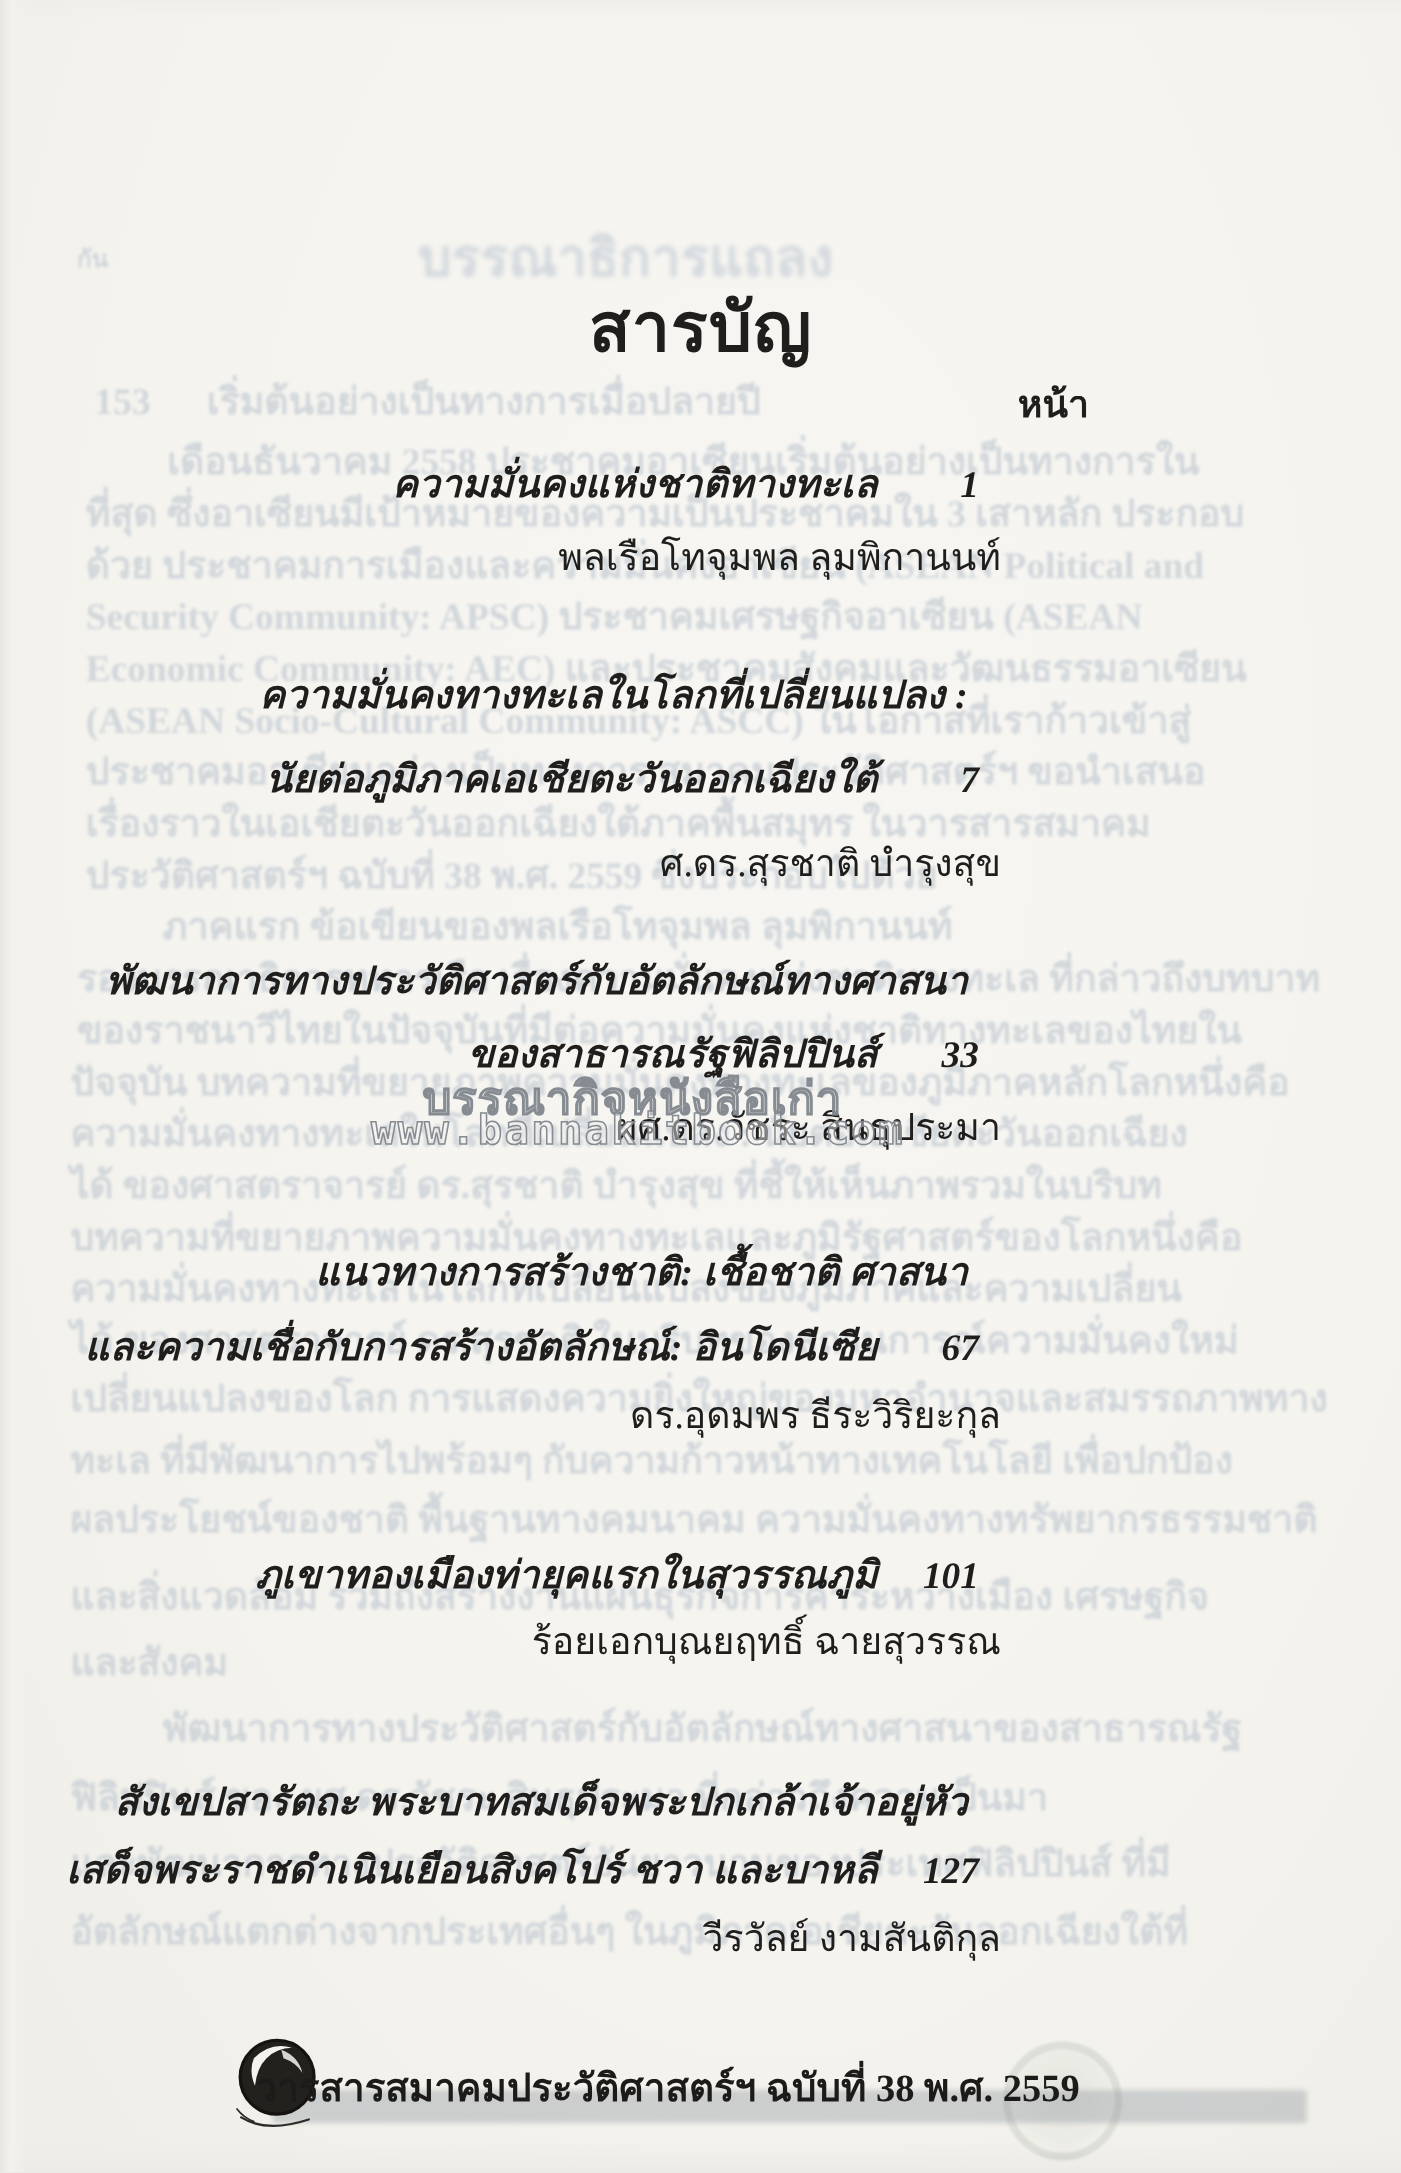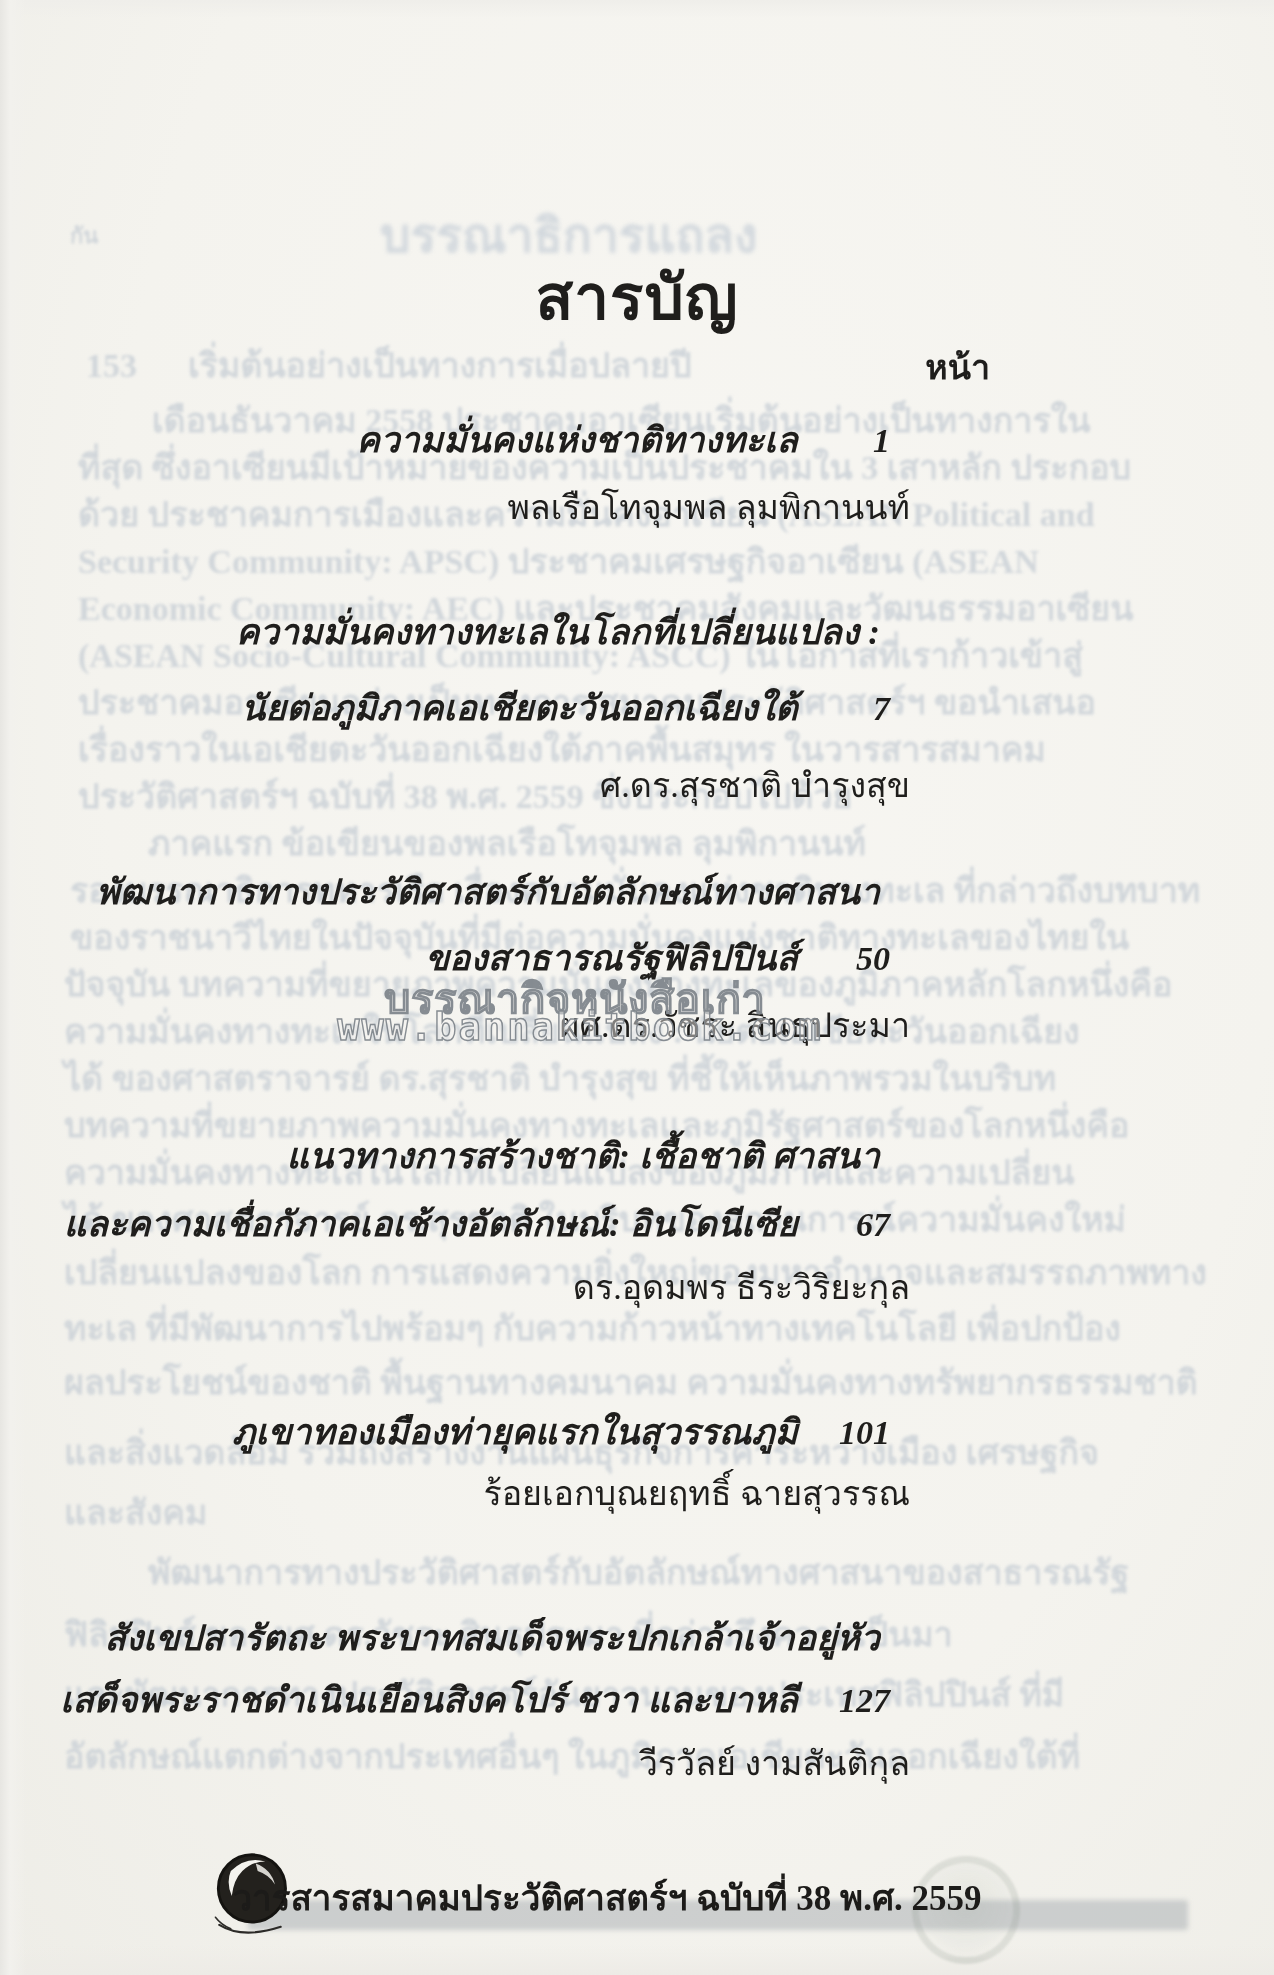--- a/index.html
+++ b/index.html
@@ -133,31 +133,31 @@
     </div>
     <div class="row tonly" style="top:870px">
       <span class="tt">พัฒนาการทางประวัติศาสตร์กับอัตลักษณ์ทางศาสนา</span>
     </div>
 
     <div class="row auth" style="top:764px">
       <span class="au">ศ.ดร.สุรชาติ บำรุงสุข</span>
     </div>
     <div class="row tnum" style="top:936px">
       <span class="tt">ของสาธารณรัฐฟิลิปปินส์</span>
-      <span class="pn">50</span>
+      <span class="pn">33</span>
     </div>
     <div class="row tonly" style="top:1134px">
       <span class="tt">แนวทางการสร้างชาติ: เชื้อชาติ ศาสนา</span>
     </div>
 
     <div class="row auth" style="top:1004px">
       <span class="au">ผศ.ดร.วัชระ สินธุประมา</span>
     </div>
     <div class="row tnum" style="top:1202px">
-      <span class="tt">และความเชื่อกัภาคเอเช้างอัตลักษณ์: อินโดนีเซีย</span>
+      <span class="tt">และความเชื่อกับการสร้างอัตลักษณ์: อินโดนีเซีย</span>
       <span class="pn">67</span>
     </div>
     <div class="row auth" style="top:1266px">
       <span class="au">ดร.อุดมพร ธีระวิริยะกุล</span>
     </div>
 
     <div class="row tnum" style="top:1410px">
       <span class="tt">ภูเขาทองเมืองท่ายุคแรกในสุวรรณภูมิ</span>
       <span class="pn">101</span>
     </div>

